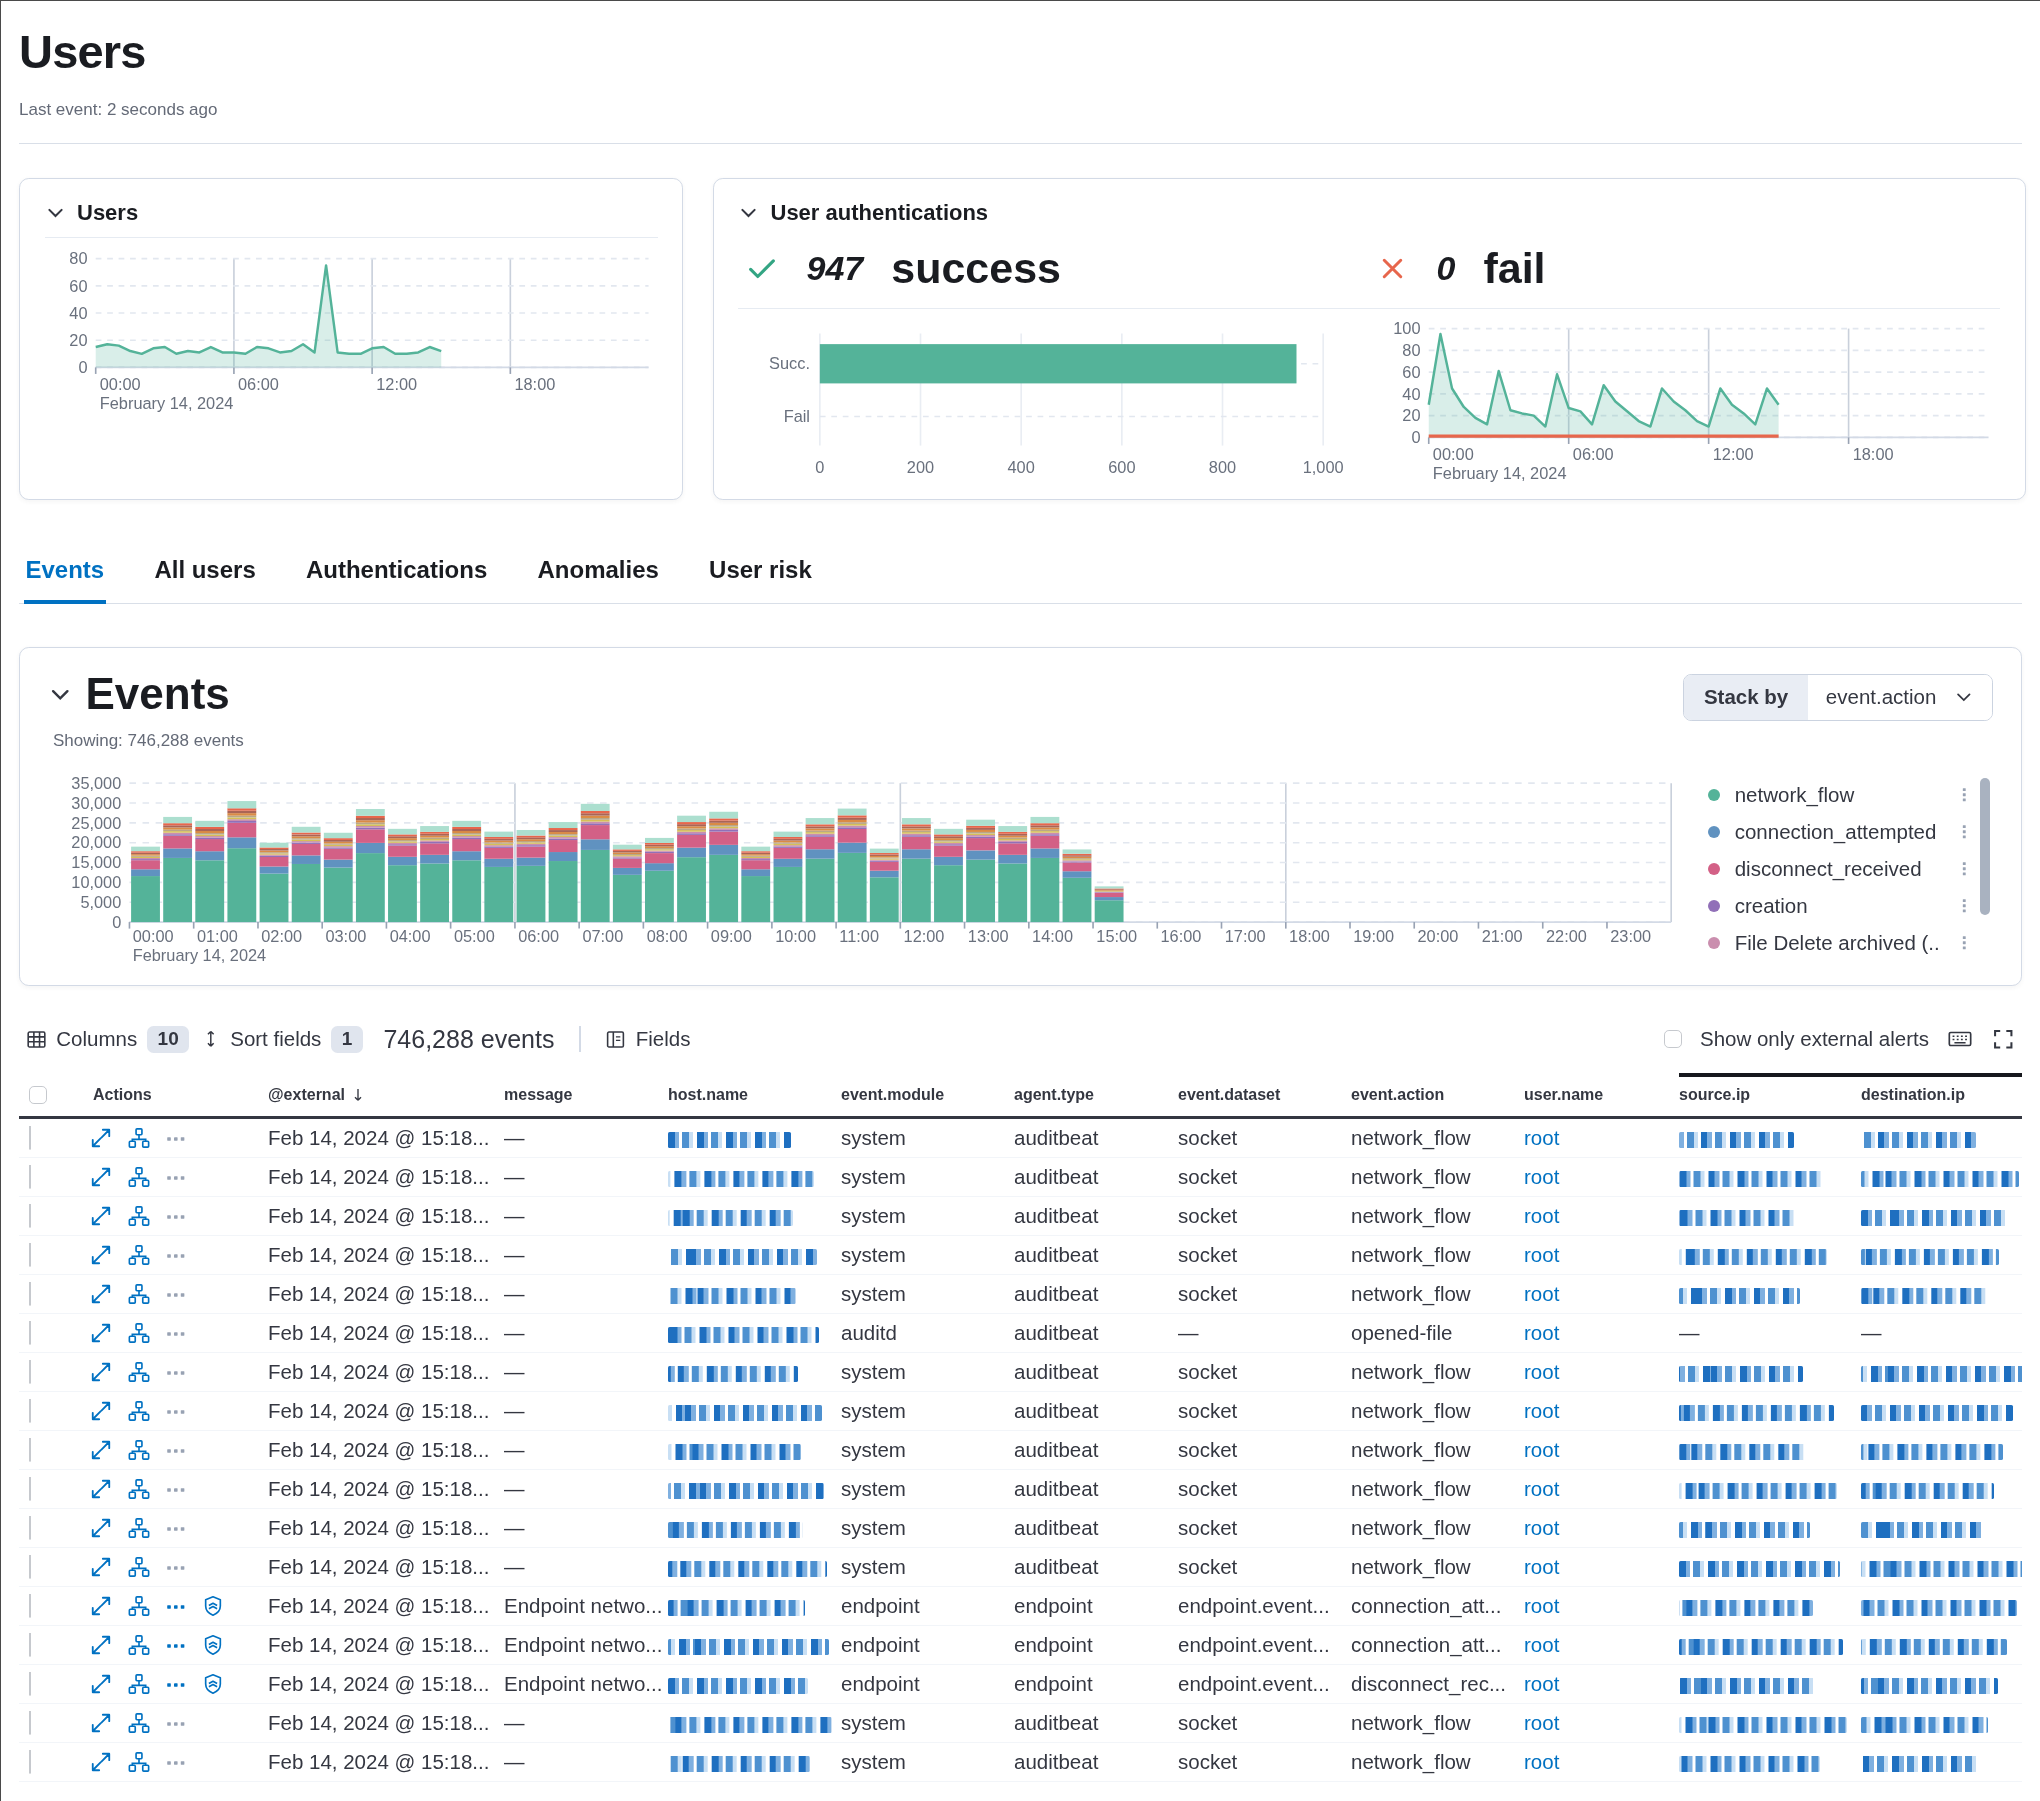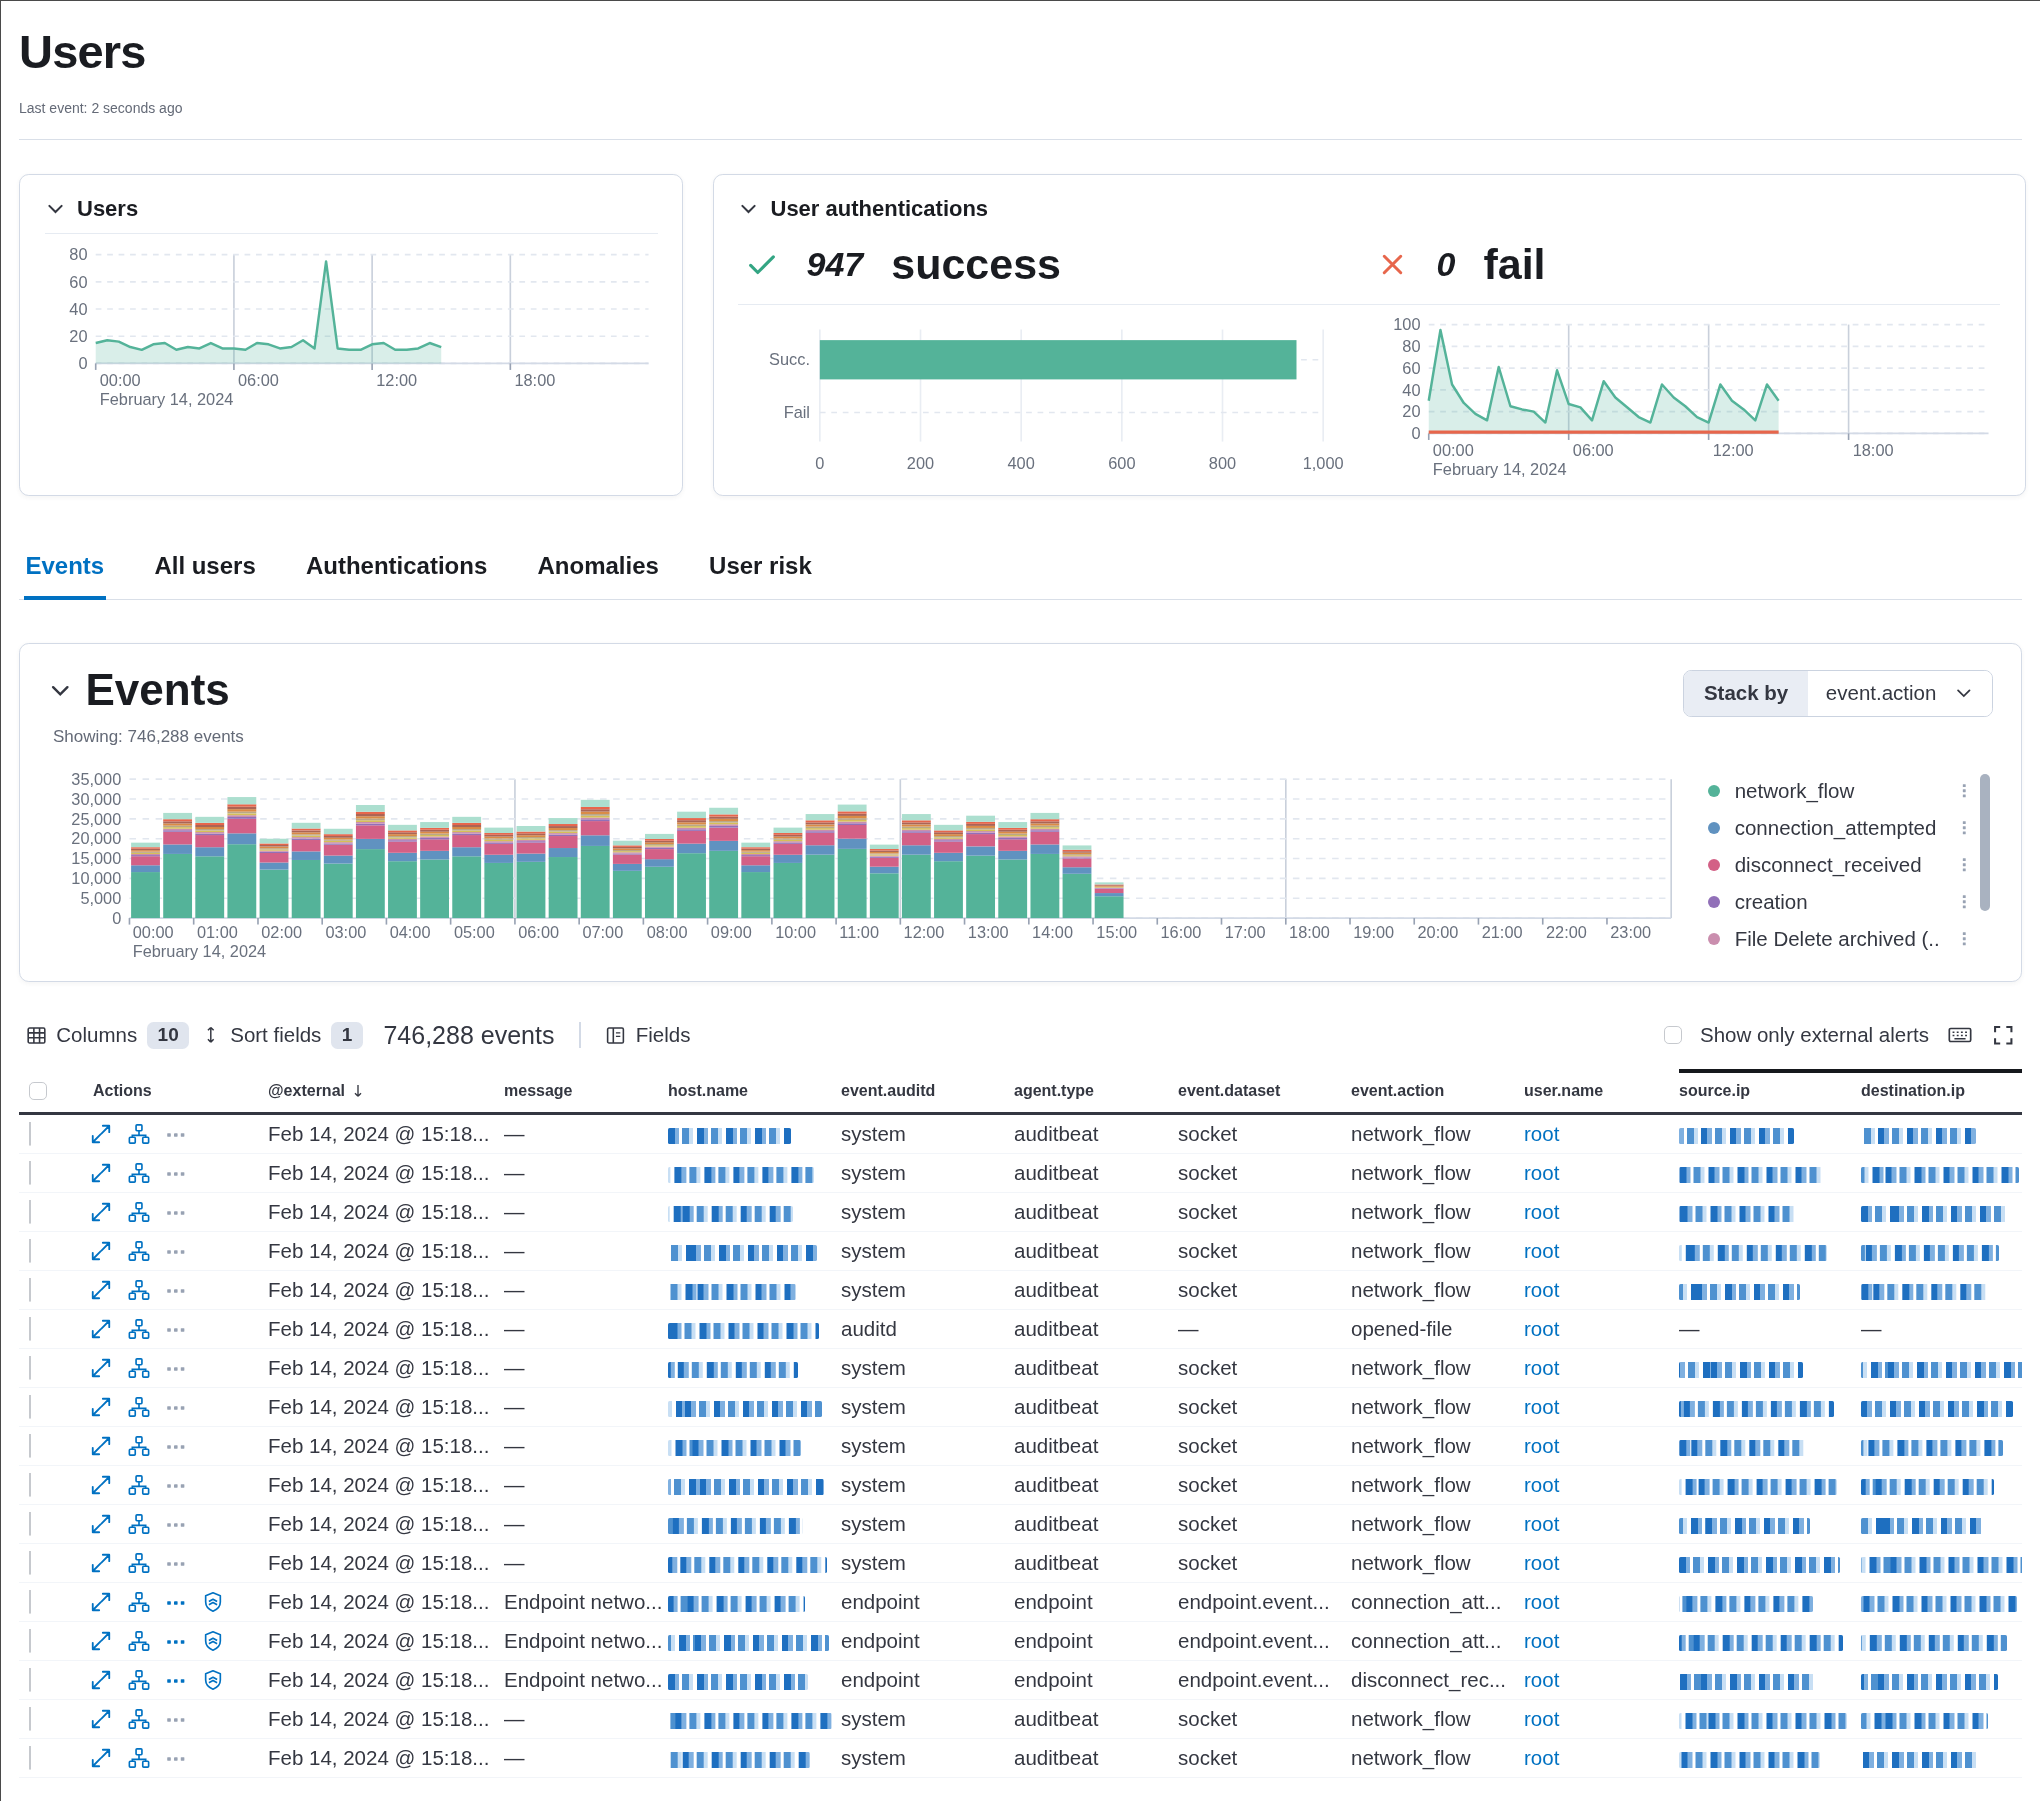--- a/index.html
+++ b/index.html
@@ -3,21 +3,21 @@
 <meta charset="utf-8">
 <style>
   * { box-sizing: border-box; margin: 0; padding: 0; }
   html,body { background:#fff; }
   body { font-family:"Liberation Sans","DejaVu Sans",sans-serif; color:#343741; }
   .page { width:2041px; height:1802px; border:1.6px solid #4a4a4a; background:#fff;
           padding:18px 18px 0 18px; overflow:hidden; position:relative; }
 
   
   .hdr h1 { font-size:47px; font-weight:800; color:#1a1c21; letter-spacing:-0.8px; margin:4.9px 0 21px; }
-  .last-event { font-size:14px; color:#646a77; margin-bottom:23px; }
+  .last-event { font-size:17px; color:#646a77; margin-bottom:23px; }
   .page-divider { border:none; border-top:1.6px solid #D9DFE8; }
 
   
   .kpi-row { display:flex; gap:29.5px; margin-top:34px; }
   .card { border:1.6px solid #D3DAE6; border-radius:9.8px; background:#fff; box-shadow:0 1.6px 4.1px rgba(52,55,65,.05); }
   .users-card { width:664px; padding:21px 24.5px 11.5px; }
   .auth-card  { flex:1; padding:21px 24.5px 11.5px; }
   .card-head { display:flex; align-items:center; gap:11.5px; }
   .card-title { font-size:22px; font-weight:700; color:#1a1c21; }
   .chev { display:inline-flex; color:#343741; cursor:pointer; }
@@ -782,21 +782,21 @@
     <div class="thead">
       <div class="cbcell">
           <span class="cb"></span>
         </div>
       <div style="padding-left:28px;">Actions</div>
       <div><span>@external</span>&nbsp;<svg width="18" height="18" viewBox="0 0 24 24" fill="none" stroke="currentColor" stroke-width="1.8">
             <path d="M12 4v15M12 19l-4-4M12 19l4-4"></path>
           </svg></div>
       <div>message</div>
       <div>host.name</div>
-      <div>event.auditd</div>
+      <div>event.module</div>
       <div>agent.type</div>
       <div>event.dataset</div>
       <div>event.action</div>
       <div>user.name</div>
       <div class="th-hl">source.ip</div>
       <div class="th-hl">destination.ip</div>
     </div>
     <div id="tbody">
         <div class="tr">
           <div class="cell cbcell"><span class="cb"></span></div>

